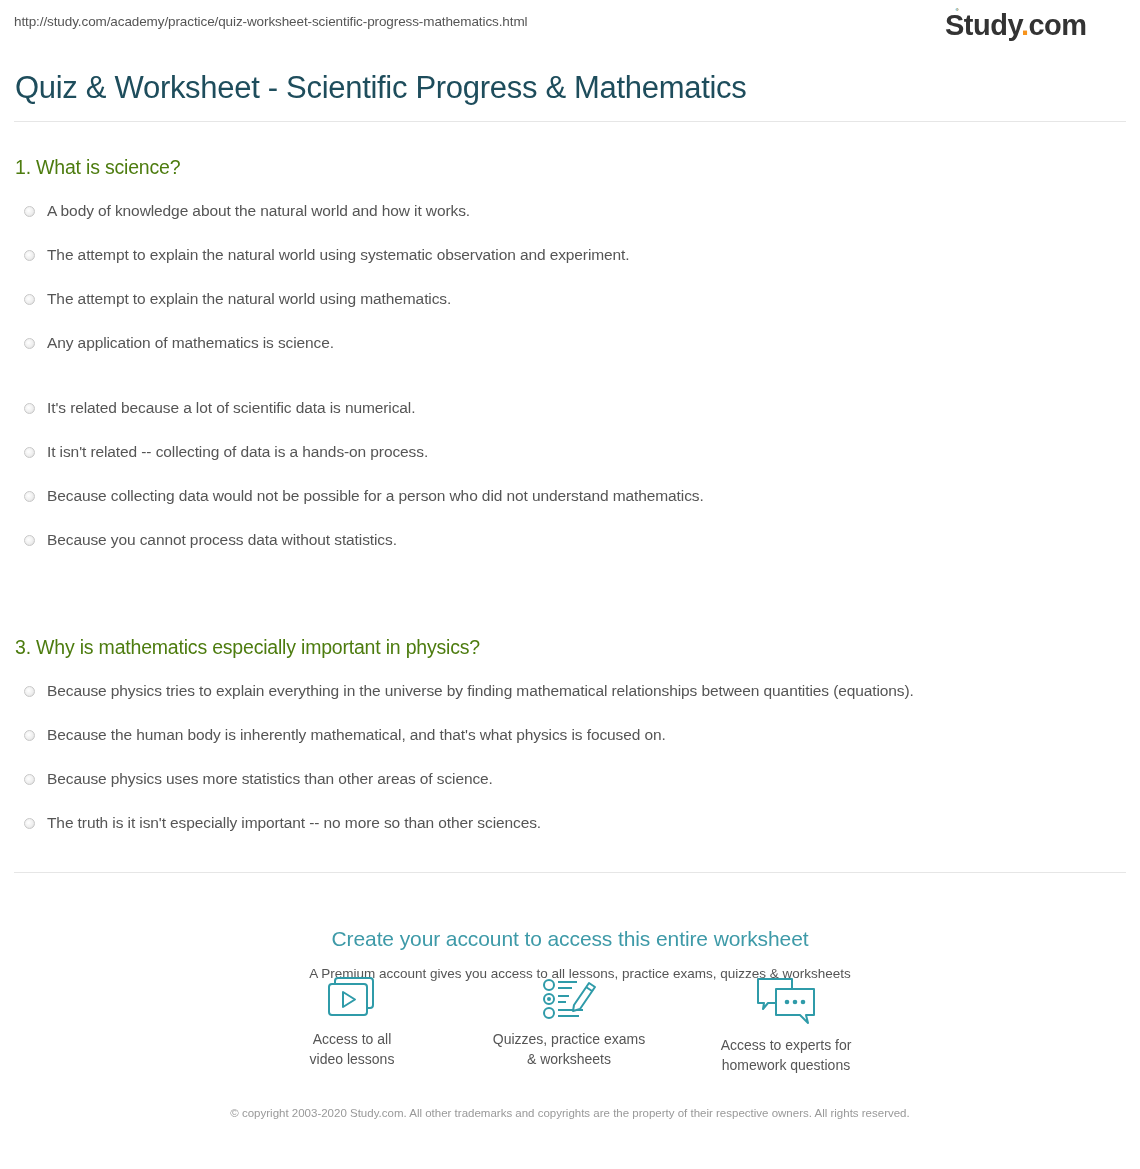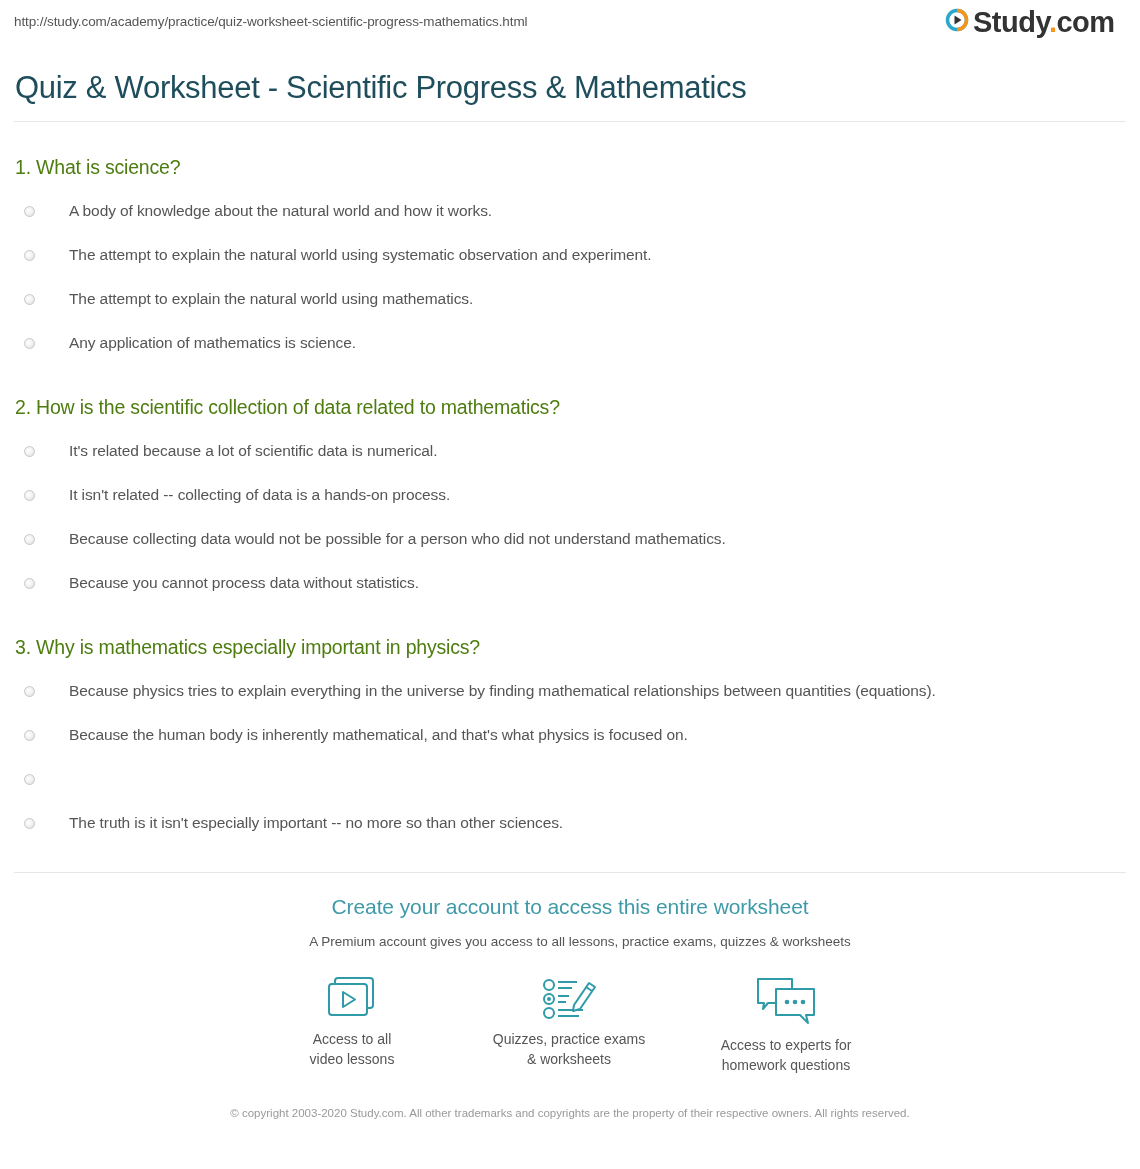--- a/index.html
+++ b/index.html
@@ -1,35 +1,35 @@
 <!DOCTYPE html>
 <html><head>
 <meta charset="utf-8">
 <style>
   * { box-sizing: border-box; margin: 0; padding: 0; }
   html, body { width: 1140px; height: 1169px; background: #ffffff; overflow: hidden; }
   body { font-family: "Liberation Sans", "DejaVu Sans", sans-serif; color: #4a4a4a; position: relative; }
 
   .topbar { position: absolute; left: 0; top: 0; width: 1140px; height: 48px; }
   .url { position: absolute; left: 14px; top: 14px; font-size: 13.5px; color: #555; letter-spacing: -0.1px; }
-  .logo { position: absolute; left: 945px; top: 8px; display: flex; align-items: flex-start; height: 32px; }
+  .logo { position: absolute; left: 945px; top: 8px; display: flex; align-items: flex-start; height: 32px; flex-direction: column; }
   .logo-mark { width: 24px; height: 24px; margin-right: 4px; }
   .logo-text { font-size: 29px; font-weight: bold; color: #333; letter-spacing: -0.5px; line-height: 1; }
   .logo-text .dot { color: #f7941d; }
 
   .page-title { position: absolute; left: 15px; top: 70px; font-size: 31px; color: #1e4d5c; font-weight: normal; letter-spacing: -0.3px; }
   .rule { position: absolute; left: 14px; width: 1112px; height: 1px; background: #e6e6e6; }
 
   .question { position: absolute; left: 15px; width: 1110px; }
   .q-title { font-size: 19.5px; color: #4d7c0f; margin-bottom: 20px; letter-spacing: -0.2px; }
   .answer { display: flex; align-items: center; height: 44px; margin-left: 9px; margin-top: -10px; margin-bottom: 10px; cursor: pointer; }
   .radio { width: 11px; height: 11px; border-radius: 50%; border: 1px solid #c8c8c8; background: radial-gradient(circle at 40% 40%, #ffffff 0%, #efefef 55%, #d6d6d6 100%); margin-right: 12px; flex: none; }
-  .a-text { font-size: 15.5px; color: #555; letter-spacing: -0.1px; margin-left: 22px; }
+  .a-text { font-size: 15.5px; color: #555; letter-spacing: -0.1px; }
 
-  .cta { position: absolute; left: 0; top: 895px; width: 1140px; text-align: center; }
+  .cta { position: absolute; left: 0; top: 927px; width: 1140px; text-align: center; }
   .cta-title { font-size: 21px; color: #3e9aa8; font-weight: normal; letter-spacing: -0.1px; }
   .cta-sub { font-size: 13.5px; color: #555; margin-top: 15px; padding-left: 20px; }
 
   .features { position: absolute; top: 975px; left: 0; width: 1140px; }
   .feature { position: absolute; width: 180px; text-align: center; }
   .feature svg { display: block; margin: 0 auto; }
   .f-label { font-size: 14px; color: #555; line-height: 20px; margin-top: 8px; }
 
   .footer { position: absolute; left: 210px; top: 1105px; width: 720px; text-align: center; font-size: 11.5px; color: #999; line-height: 17px; }
 </style>
@@ -65,21 +65,20 @@
       <span class="radio"></span>
       <span class="a-text">The attempt to explain the natural world using mathematics.</span>
     </div>
   <div class="answer">
       <span class="radio"></span>
       <span class="a-text">Any application of mathematics is science.</span>
     </div>
 </div>
 
 <div class="question" style="top:396px;">
-  <div class="q-title">2. How is the scientific collection of data related to mathematics?</div>
   <div class="answer">
       <span class="radio"></span>
       <span class="a-text">It's related because a lot of scientific data is numerical.</span>
     </div>
   <div class="answer">
       <span class="radio"></span>
       <span class="a-text">It isn't related -- collecting of data is a hands-on process.</span>
     </div>
   <div class="answer">
       <span class="radio"></span>
@@ -96,20 +95,21 @@
   <div class="answer">
       <span class="radio"></span>
       <span class="a-text">Because physics tries to explain everything in the universe by finding mathematical relationships between quantities (equations).</span>
     </div>
   <div class="answer">
       <span class="radio"></span>
       <span class="a-text">Because the human body is inherently mathematical, and that's what physics is focused on.</span>
     </div>
   <div class="answer">
       <span class="radio"></span>
+      <span class="a-text">Because physics uses more statistics than other areas of science.</span>
     </div>
   <div class="answer">
       <span class="radio"></span>
       <span class="a-text">The truth is it isn't especially important -- no more so than other sciences.</span>
     </div>
 </div>
 
 <div class="rule" style="top:872px;"></div>
 
 <div class="cta">

